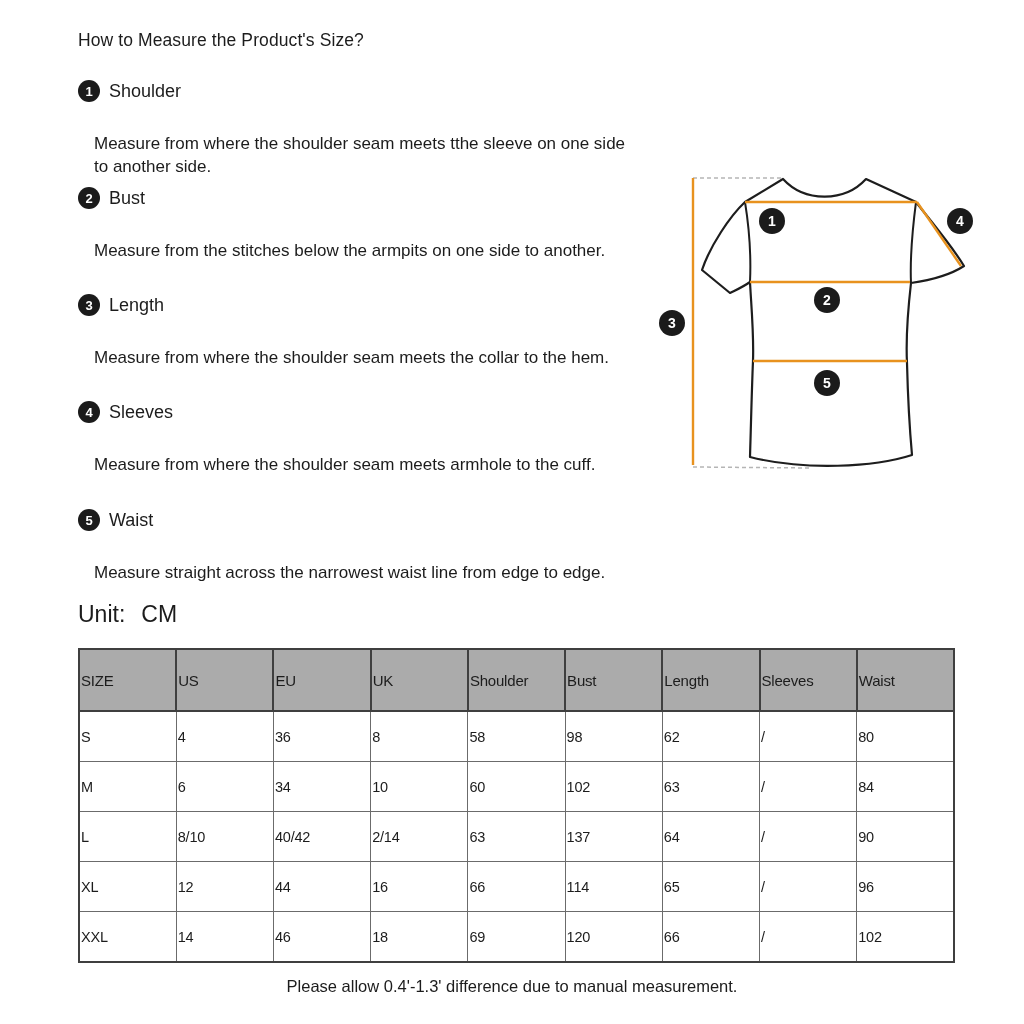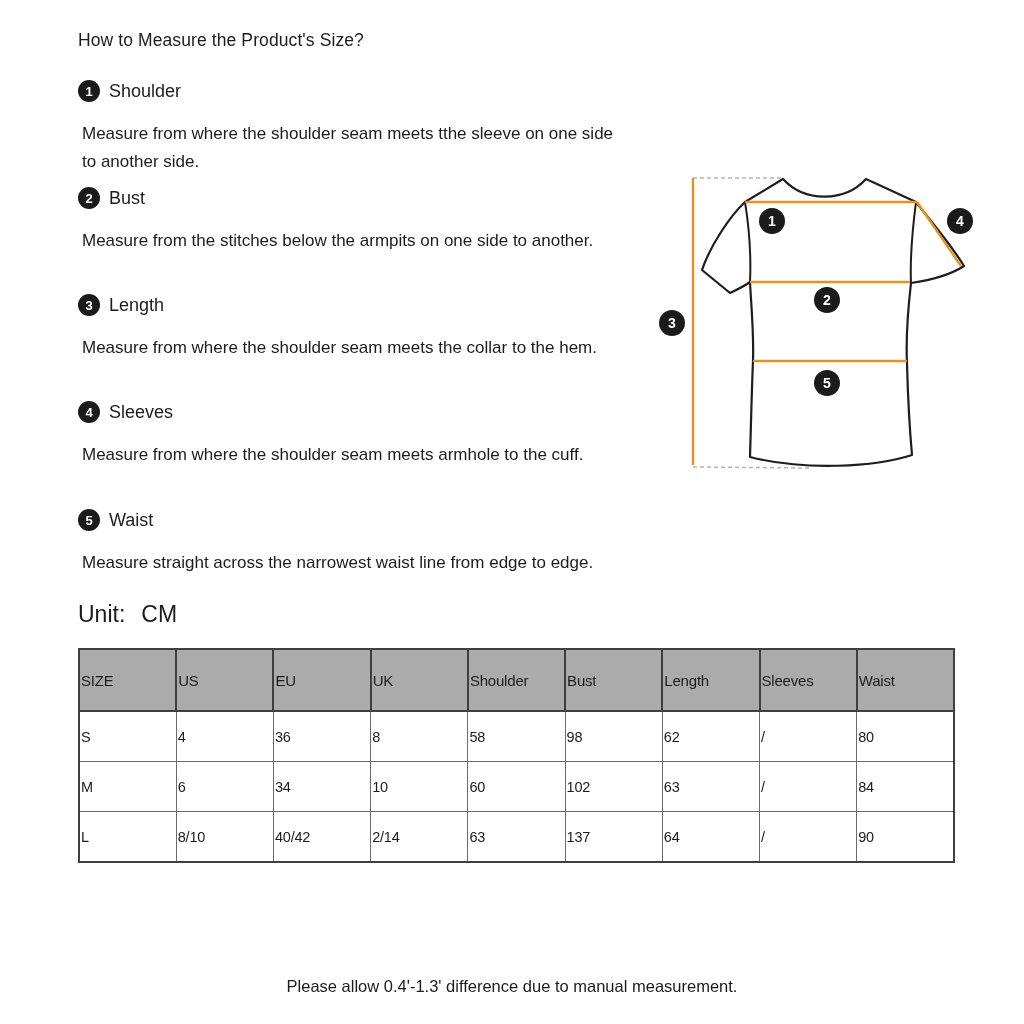--- a/index.html
+++ b/index.html
@@ -8,21 +8,21 @@
     font-family:"Liberation Sans", sans-serif;color:#1c1c1c;overflow:hidden;
   }
   .abs{position:absolute;}
   .title{left:78px;top:30px;font-size:17.5px;letter-spacing:0.1px;text-align:center;}
   .head{left:78px;display:flex;align-items:center;gap:9px;height:22px;font-size:18px;}
   .badge{
     width:22px;height:22px;border-radius:50%;background:#1b1b1b;color:#ffffff;
     font-size:13px;font-weight:bold;display:flex;align-items:center;justify-content:center;
     flex:0 0 22px;line-height:1;
   }
-  .desc{left:78px;width:537px;font-size:17px;line-height:28px;margin:4px;}
+  .desc{left:78px;width:537px;font-size:17px;line-height:23px;margin:16px;}
   .h1{top:80px;} .p1{top:116px;}
   .h2{top:187px;} .p2{top:223px;}
   .h3{top:294px;} .p3{top:330px;}
   .h4{top:401px;} .p4{top:437px;}
   .h5{top:509px;} .p5{top:545px;}
   .unit{left:78px;top:601px;font-size:23px;}
   .unit .unit-value{margin-left:16px;}
   .diagram{left:650px;top:148px;}
   .size-table{
     position:absolute;left:78px;top:648px;width:877px;
@@ -174,16 +174,38 @@
       <td>L</td>
       <td>8/10</td>
       <td>40/42</td>
       <td>2/14</td>
       <td>63</td>
       <td>137</td>
       <td>64</td>
       <td>/</td>
       <td>90</td>
     </tr>
+    <tr>
+      <td>XL</td>
+      <td>12</td>
+      <td>44</td>
+      <td>16</td>
+      <td>66</td>
+      <td>114</td>
+      <td>65</td>
+      <td>/</td>
+      <td>96</td>
+    </tr>
+    <tr>
+      <td>XXL</td>
+      <td>14</td>
+      <td>46</td>
+      <td>18</td>
+      <td>69</td>
+      <td>120</td>
+      <td>66</td>
+      <td>/</td>
+      <td>102</td>
+    </tr>
   </tbody>
 </table>
 
 <div class="abs footer">Please allow 0.4'-1.3' difference due to manual measurement.</div>
 
 </body></html>

